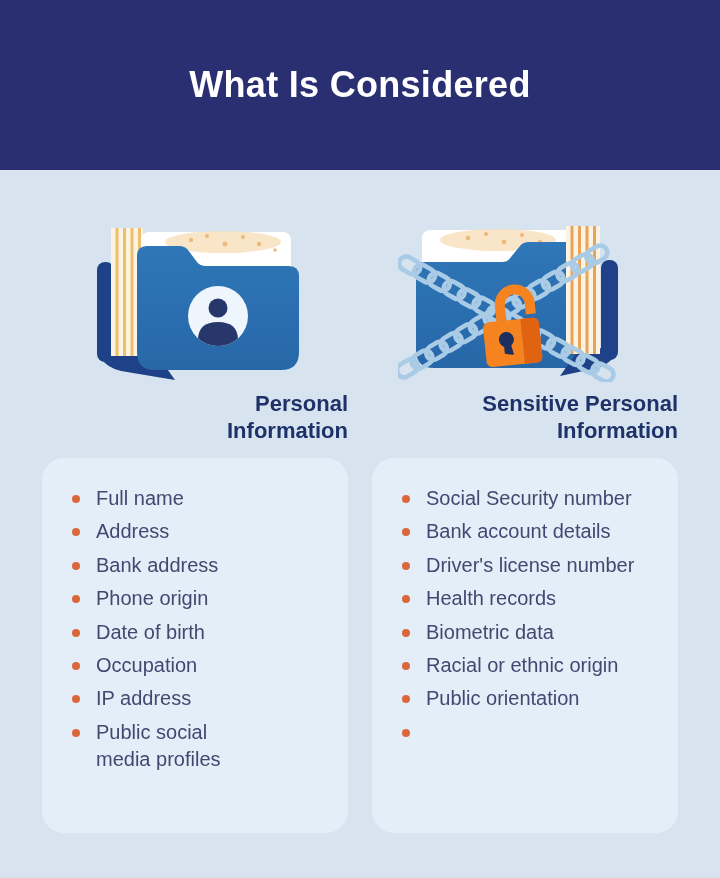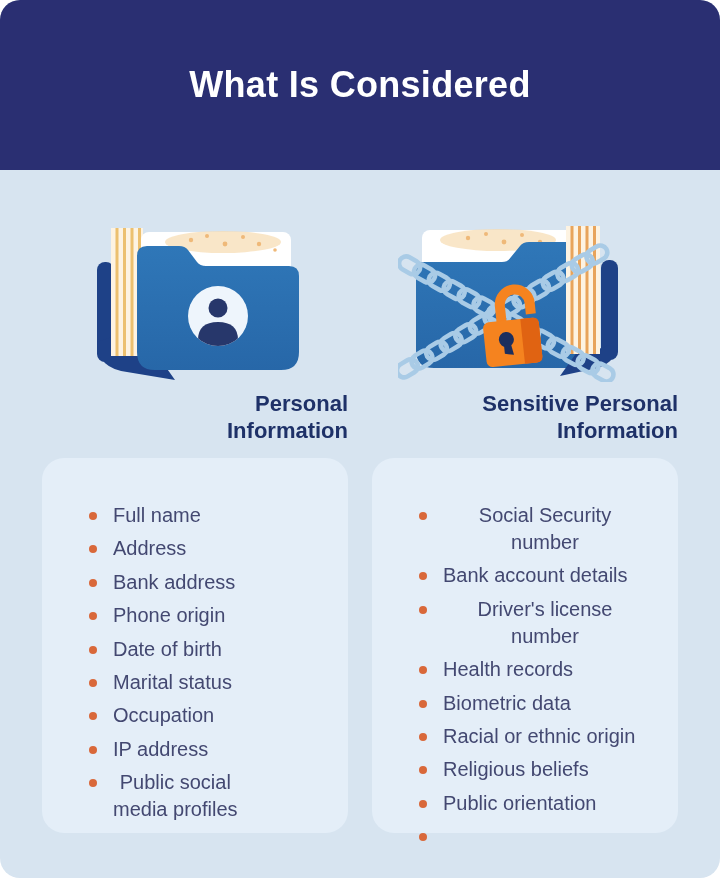--- a/index.html
+++ b/index.html
@@ -1,20 +1,19 @@
 <!DOCTYPE html>
 <html style="--header-bg: #2a2f72; --page-bg: #d7e4f0; --card-bg: #e4eef8; --heading-text: #1e3168; --list-text: #434871; --bullet: #d9683a; --folder-blue: #2d72b4; --folder-navy: #1e4187; --person-navy: #27376b; --chain-blue: #a9cbe6; --lock-orange: #f5831f; --lock-orange-dark: #e06312; --paper-stripe: #ecc06f; --paper-stripe-right: #e8a45b; --paper-cream: #fdf3e2;"><head>
 <meta charset="utf-8">
 <style>
   html,body{margin:0;padding:0;background:#ffffff;}
   .page{
     position:relative;width:720px;height:878px;overflow:hidden;
     background:var(--page-bg,#d7e4f0);
     font-family:"Liberation Sans",sans-serif;
-    border-radius:20px;
   }
   .header{
     position:absolute;top:0;left:0;width:720px;height:170px;
     background:var(--header-bg,#2a2f72);
     display:flex;align-items:center;justify-content:center;
   }
   .title{color:#ffffff;font-size:36px;font-weight:700;text-align:center;
     line-height:46px;letter-spacing:0.3px;}
   .title .line{display:block;}
 
@@ -31,21 +30,21 @@
   .heading-right{left:372px;}
 
   .card{
     position:absolute;top:458px;width:306px;height:375px;
     background:var(--card-bg,#e4eef8);border-radius:22px;
   }
   .card-left{left:42px;}
   .card-right{left:372px;}
 
   ul.info-list{
-    list-style:none;margin:17px;padding:27px 14px 0 30px;text-align:center;
+    list-style:none;margin:0;padding:27px 14px 0 30px;
   }
   ul.info-list li{
     display:flex;gap:16px;margin-bottom:6.4px;
     color:var(--list-text,#434871);font-size:20px;line-height:27px;font-weight:500;
   }
   .bullet{
     flex:0 0 auto;width:8px;height:8px;border-radius:50%;
     background:var(--bullet,#d9683a);margin-top:10px;
   }
   .item-text{white-space:pre-line;}
@@ -203,24 +202,20 @@
         <li>
           <span class="bullet"></span>
           <span class="item-text">Phone origin</span>
         </li>
         <li>
           <span class="bullet"></span>
           <span class="item-text">Date of birth</span>
         </li>
         <li>
           <span class="bullet"></span>
-          <span class="item-text">Marital status</span>
-        </li>
-        <li>
-          <span class="bullet"></span>
           <span class="item-text">Occupation</span>
         </li>
         <li>
           <span class="bullet"></span>
           <span class="item-text">IP address</span>
         </li>
         <li>
           <span class="bullet"></span>
           <span class="item-text">Public social
 media profiles</span>
@@ -248,24 +243,20 @@
         <li>
           <span class="bullet"></span>
           <span class="item-text">Biometric data</span>
         </li>
         <li>
           <span class="bullet"></span>
           <span class="item-text">Racial or ethnic origin</span>
         </li>
         <li>
           <span class="bullet"></span>
-          <span class="item-text">Religious beliefs</span>
-        </li>
-        <li>
-          <span class="bullet"></span>
           <span class="item-text">Public orientation</span>
         </li>
         <li>
           <span class="bullet"></span>
         </li>
       </ul>
   </div>
 
 </div>
 

